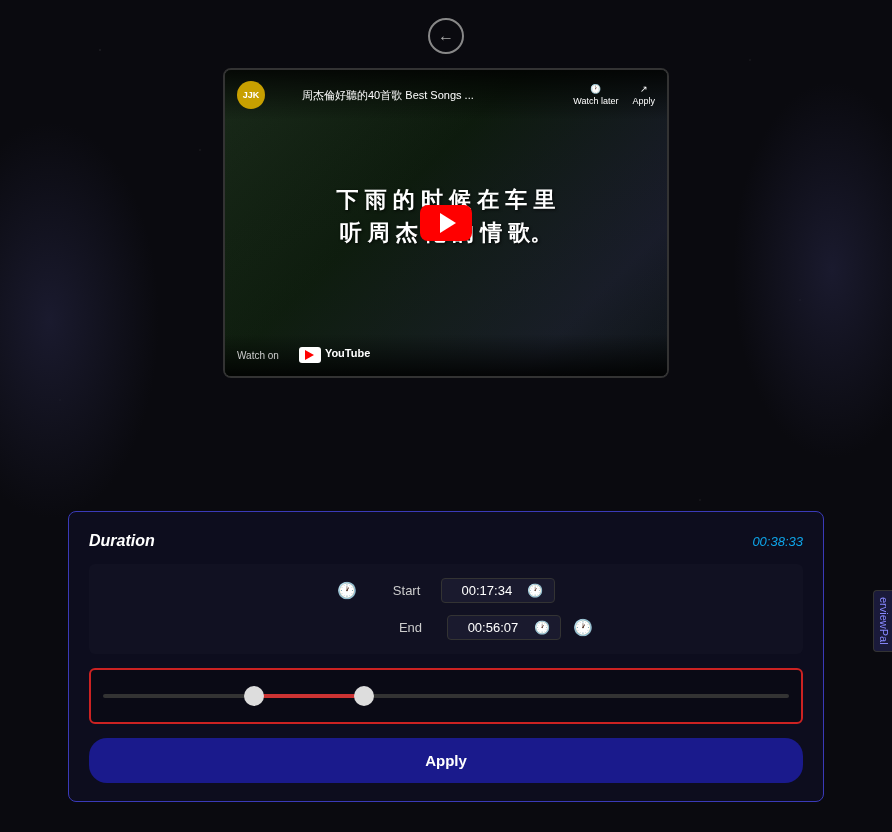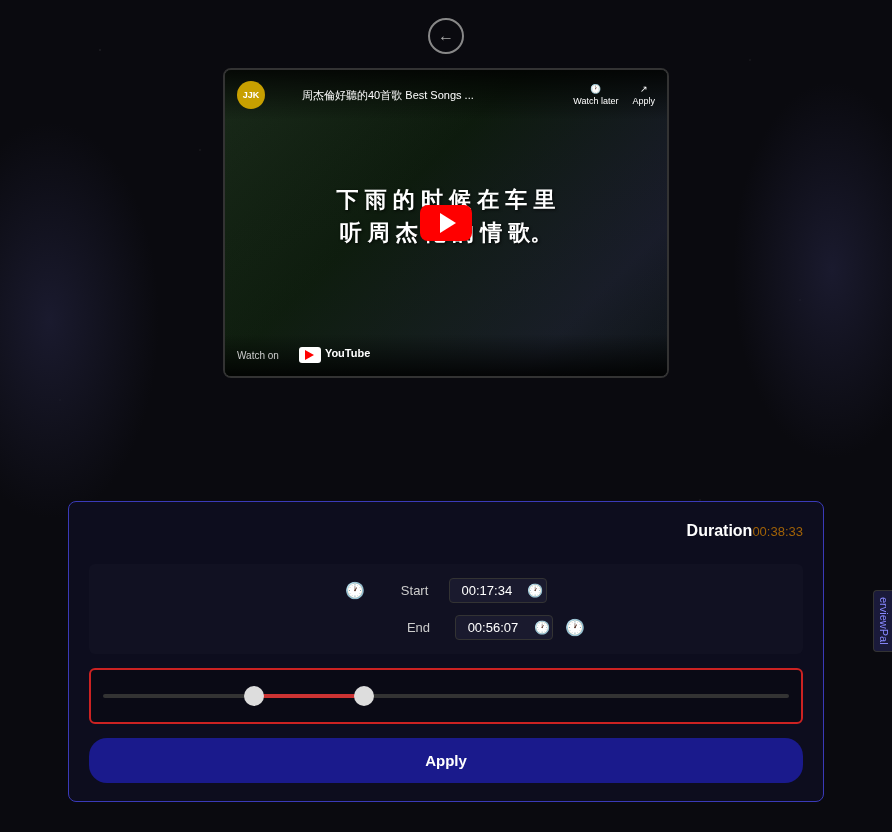--- a/index.html
+++ b/index.html
@@ -291,33 +291,34 @@
       left: 68px;
       right: 68px;
       background: #0d0d1e;
       border: 1.5px solid #3a3ab8;
       border-radius: 8px;
       padding: 20px 20px 18px;
     }
 
     .duration-header {
       display: flex;
-      justify-content: flex-end;
-      align-items: center;
-      margin-bottom: 24px;
+      justify-content: space-between;
+      align-items: center;
+      margin-bottom: 14px;
+      font-style: italic;
     }
 
     .duration-title {
       color: #fff;
       font-size: 16px;
       font-weight: 600;
     }
 
     .duration-total {
-      color: #a16207;
+      color: #0ea5e9;
       font-size: 13px;
     }
 
     
     .time-inputs {
       background: #111122;
       border-radius: 6px;
       padding: 14px 20px;
       display: flex;
       flex-direction: column;
@@ -343,21 +344,21 @@
       width: 36px;
       margin-left: 24px;
     }
 
     .time-input-box {
       display: flex;
       align-items: flex-start;
       background: #1a1a2e;
       border: 1px solid #333;
       border-radius: 4px;
-      padding: 4px 2px;
+      padding: 4px 10px;
       gap: 6px;
     }
 
     .time-input-box input {
       background: transparent;
       border: none;
       color: #fff;
       font-size: 13px;
       width: 70px;
       outline: none;

